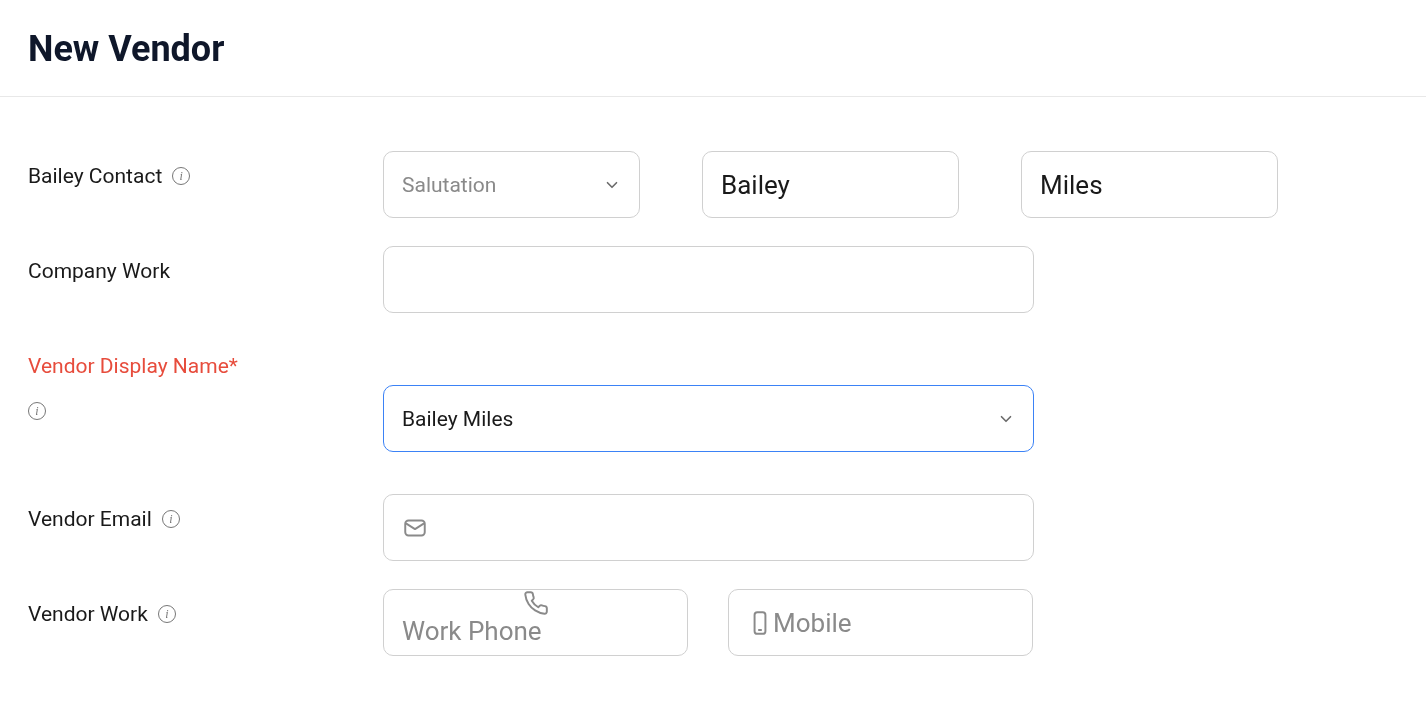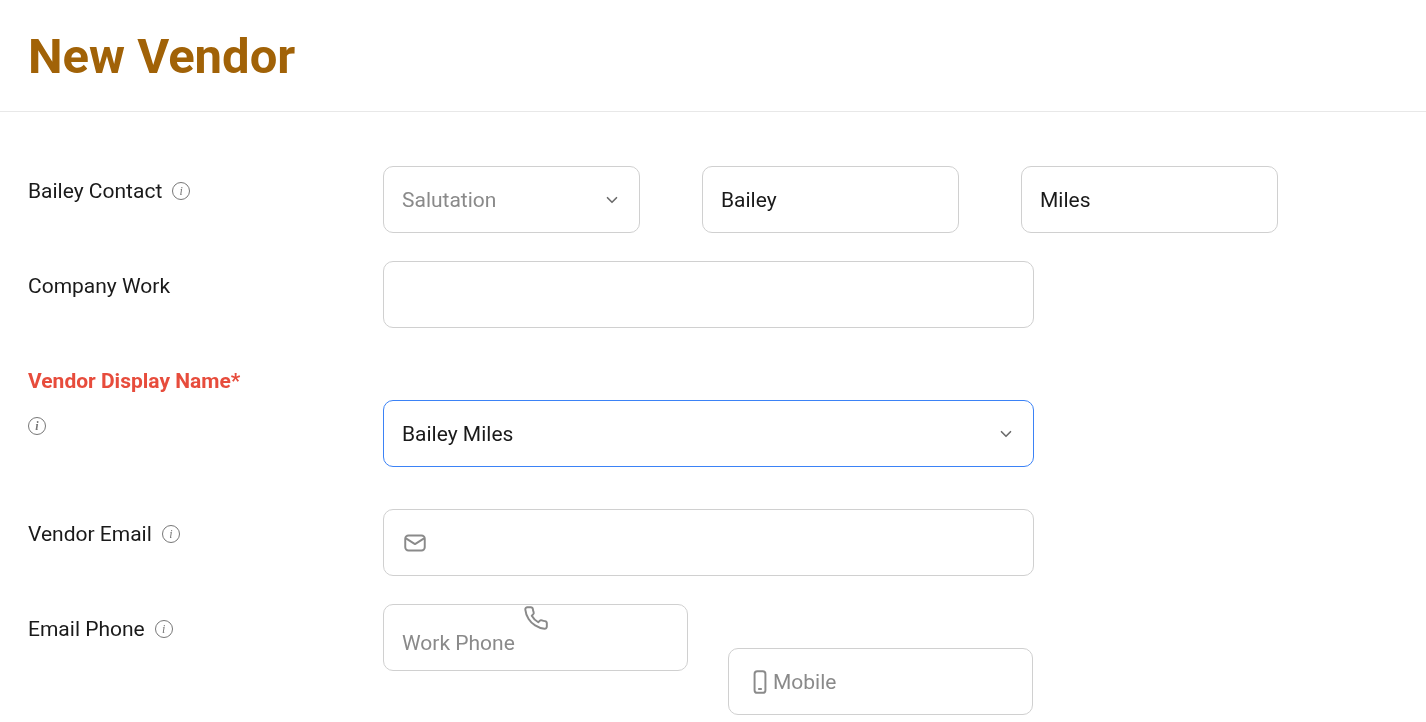--- a/index.html
+++ b/index.html
@@ -14,23 +14,23 @@
       font-size: 20px;
     }
     .page {
       width: 1426px;
     }
     .header {
       padding: 28px 28px 26px 28px;
       border-bottom: 1px solid #e8e8e8;
     }
     .page-title {
-      font-size: 49px;
+      font-size: 36px;
       font-weight: 700;
-      color: #a16207;
+      color: #0f172a;
     }
     .form-area {
       padding: 54px 28px 30px 28px;
     }
     .form-row {
       display: flex;
       align-items: flex-start;
       margin-bottom: 28px;
     }
     .label-col {
@@ -39,21 +39,20 @@
       display: flex;
       align-items: center;
       gap: 10px;
       font-size: 21px;
       color: #1a1a1a;
       padding-top: 13px;
     }
     .label-col.required {
       color: #e74c3c;
       flex-wrap: wrap;
-      font-weight: bold;
     }
     .label-col.required .info-icon-wrap {
       width: 100%;
     }
     .info-icon {
       width: 18px;
       height: 18px;
       border: 1.5px solid #777;
       border-radius: 50%;
       display: inline-flex;
@@ -83,21 +82,21 @@
       align-items: center;
       gap: 0;
     }
     .field-input.focused {
       border: 1.5px solid #3b82f6;
       margin-top: 44px;
     }
     .field-input input {
       border: none;
       outline: none;
-      font-size: 21px;
+      font-size: 26px;
       color: #1a1a1a;
       width: 100%;
       background: transparent;
       font-family: inherit;
     }
     .field-input input::placeholder {
       color: #8a8a8a;
     }
     .field-salutation {
       width: 257px;
@@ -121,21 +120,20 @@
     }
     .field-email {
       width: 651px;
     }
     .field-workphone {
       width: 305px;
       flex-direction: column;
     }
     .field-mobile {
       width: 305px;
-      margin-top: 44px;
     }
     .phone-row {
       gap: 40px;
     }
     .chevron-down-icon {
       width: 18px;
       height: 18px;
       flex-shrink: 0;
     }
     .mail-icon, .phone-icon, .mobile-icon {
@@ -218,21 +216,21 @@
             <rect x="3" y="5" width="18" height="14" rx="3"></rect>
             <polyline points="4 8 12 13 20 8"></polyline>
           </svg>
           <input type="text" value="" style="">
         </div>
       </div>
     </div>
 
     <div class="form-row">
       <div class="label-col">
-        <span>Email Phone</span>
+        <span>Vendor Work</span>
         <span class="info-icon">i</span>
       </div>
       <div class="fields-col phone-row">
         <div class="field-input field-workphone">
           <svg class="phone-icon" viewBox="0 0 24 24" fill="none" stroke="#8a8a8a" stroke-width="1.8" stroke-linecap="round" stroke-linejoin="round">
             <path d="M22 16.92v3a2 2 0 0 1-2.18 2 19.79 19.79 0 0 1-8.63-3.07 19.5 19.5 0 0 1-6-6 19.79 19.79 0 0 1-3.07-8.67A2 2 0 0 1 4.11 2h3a2 2 0 0 1 2 1.72c.13.96.36 1.9.7 2.81a2 2 0 0 1-.45 2.11L8.09 9.91a16 16 0 0 0 6 6l1.27-1.27a2 2 0 0 1 2.11-.45c.91.34 1.85.57 2.81.7A2 2 0 0 1 22 16.92z"></path>
           </svg>
           <input type="text" placeholder="Work Phone" style="">
         </div>
         <div class="field-input field-mobile">

